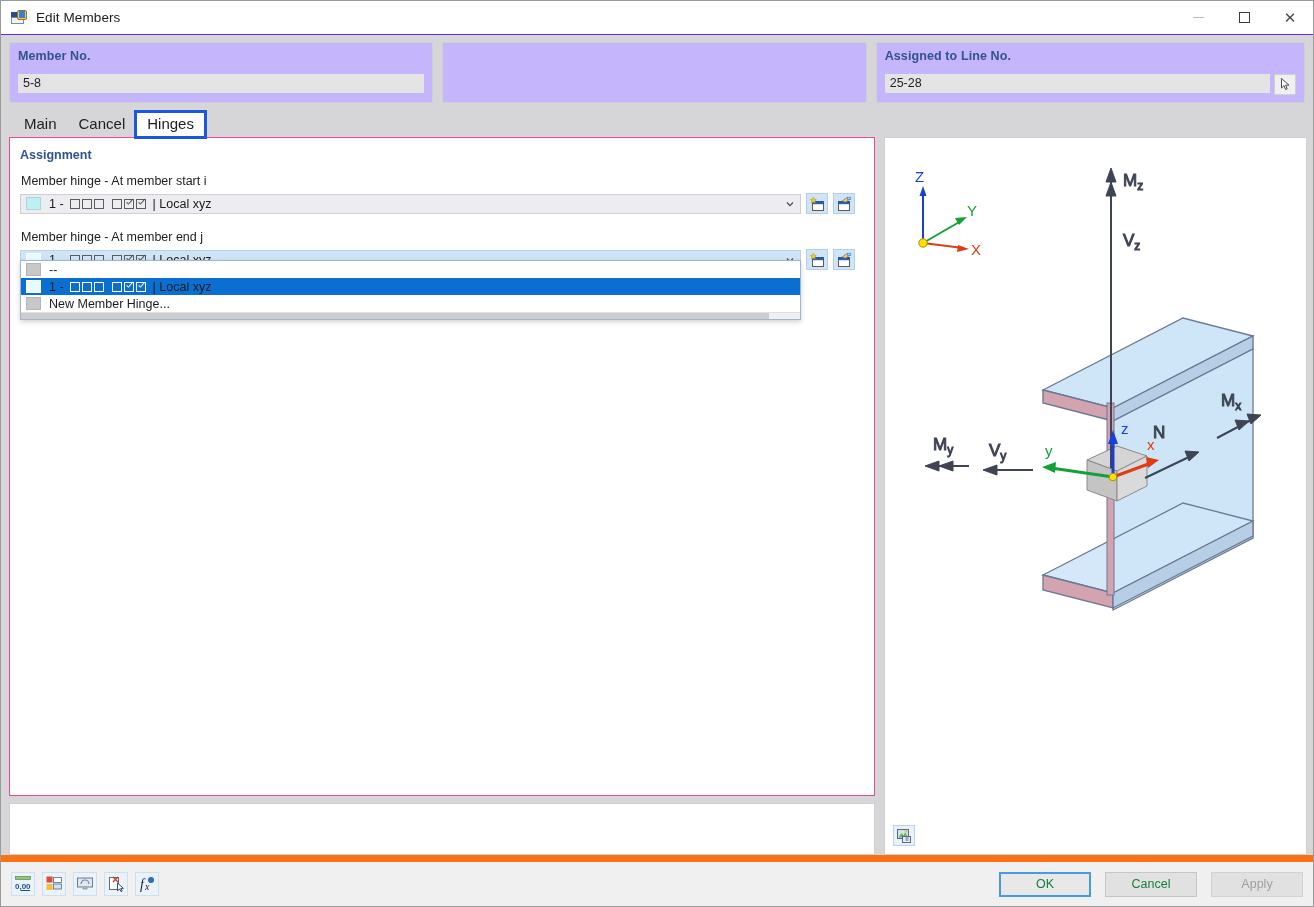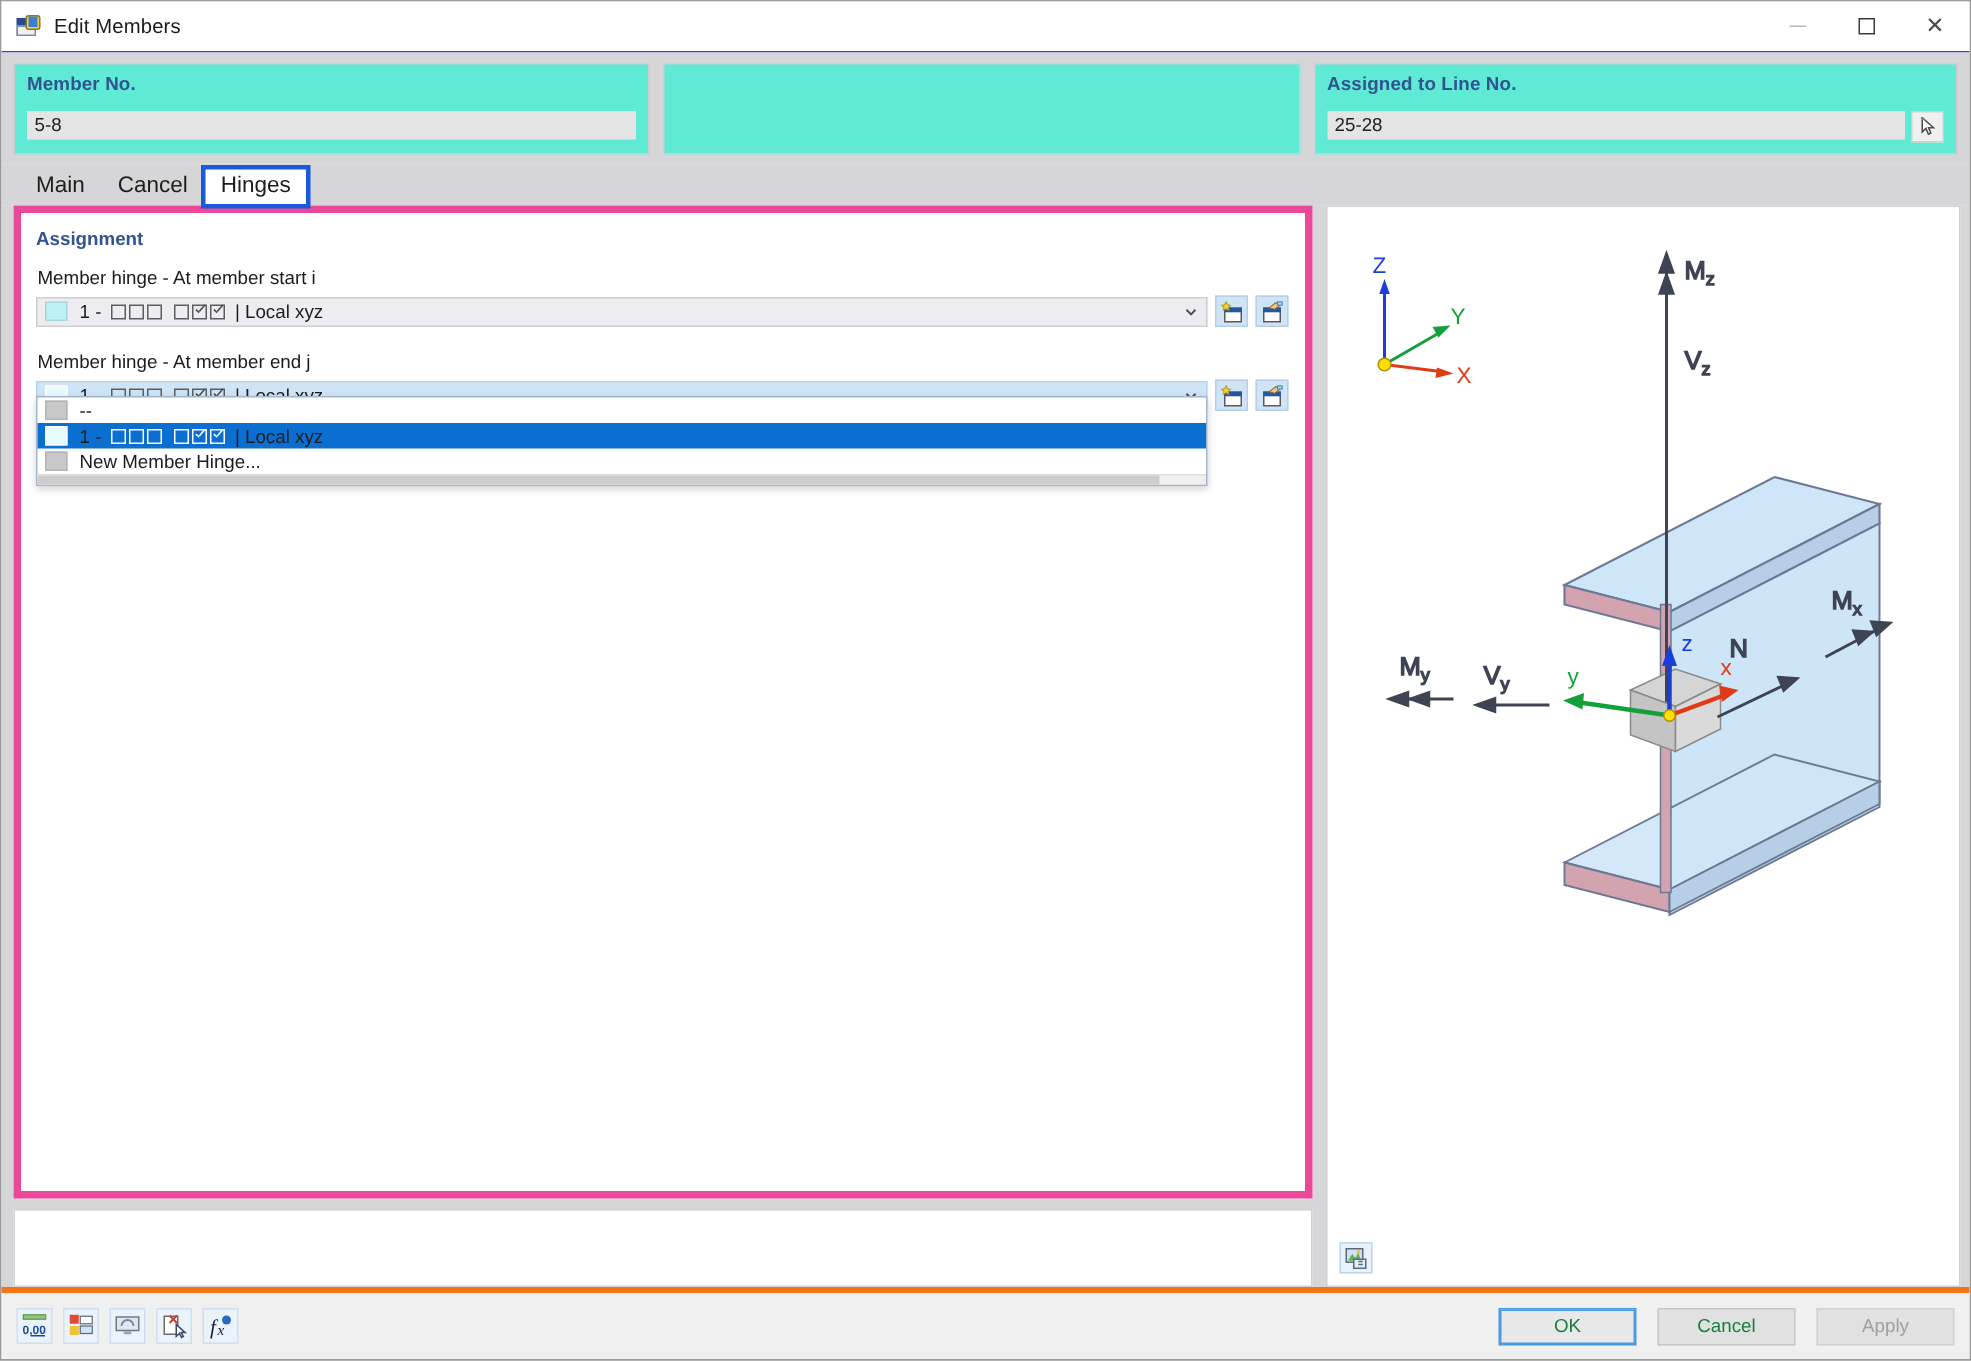--- a/index.html
+++ b/index.html
@@ -45,21 +45,21 @@
   .max-glyph{width:11px;height:11px;border:1.3px solid #3a3a3a;box-sizing:border-box;display:block;}
 
   
   .hdr-row{
     flex:0 0 auto;
     display:flex;gap:9px;
     padding:7px 8px 6px 8px;
     background:#d6d6d9;
   }
   .hdr-card{
-    background:#5eead4;
+    background:#c4b5fd;
     border:1px solid #d0d0d3;
     box-sizing:border-box;
     padding:6px 8px 7px 8px;
   }
   .hdr-card.c1{width:425px;}
   .hdr-card.c2{width:425px;}
   .hdr-card.c3{width:430px;}
   .hdr-label{
     color:#31538f;font-weight:bold;font-size:12.5px;
     margin-bottom:5px;letter-spacing:.1px;
@@ -106,21 +106,21 @@
     flex:1 1 auto;
     background:#d6d6d9;
     padding:0 8px 0 8px;
     display:flex;gap:9px;
     min-height:0;
   }
   .left-col{
     width:866px;flex:0 0 866px;display:flex;flex-direction:column;min-height:0;
   }
   .assign-panel{
-    background:#ffffff;border:5px solid #ec4899;box-sizing:border-box;
+    background:#ffffff;border:1px solid #ec4899;box-sizing:border-box;
     padding:8px 10px 0 10px;
     flex:1 1 auto;min-height:0;position:relative;
   }
   .sec-title{
     color:#31538f;font-weight:bold;font-size:12.5px;margin:2px 0 12px 0;
   }
   .fld-label{font-size:12.5px;color:#1c1c1c;margin:0 0 5px 1px;}
   .gap{height:16px;}
 
   .combo-row{display:flex;align-items:center;gap:5px;}
@@ -203,21 +203,21 @@
     background:#e9f2fb;border:1px solid #bcd4ea;box-sizing:border-box;
     display:flex;align-items:center;justify-content:center;
   }
   .viz-svg{position:absolute;left:0;top:0;}
 
   
   .bottombar{
     flex:0 0 auto;height:44px;background:#f0f0f0;
     display:flex;align-items:center;
     padding:0 10px 0 10px;gap:7px;
-    border-top:4px solid #f97316;
+    border-top:7px solid #f97316;
   }
   .tbtn{
     width:24px;height:24px;background:#eaf2fa;border:1px solid #cddff0;
     box-sizing:border-box;display:flex;align-items:center;justify-content:center;
   }
   .bspacer{flex:1 1 auto;}
   .dlg-btn{
     width:92px;height:25px;font-size:12.5px;color:#15803d;
     background:#e1e1e1;border:1px solid #c6c6c6;box-sizing:border-box;
     display:flex;align-items:center;justify-content:center;

